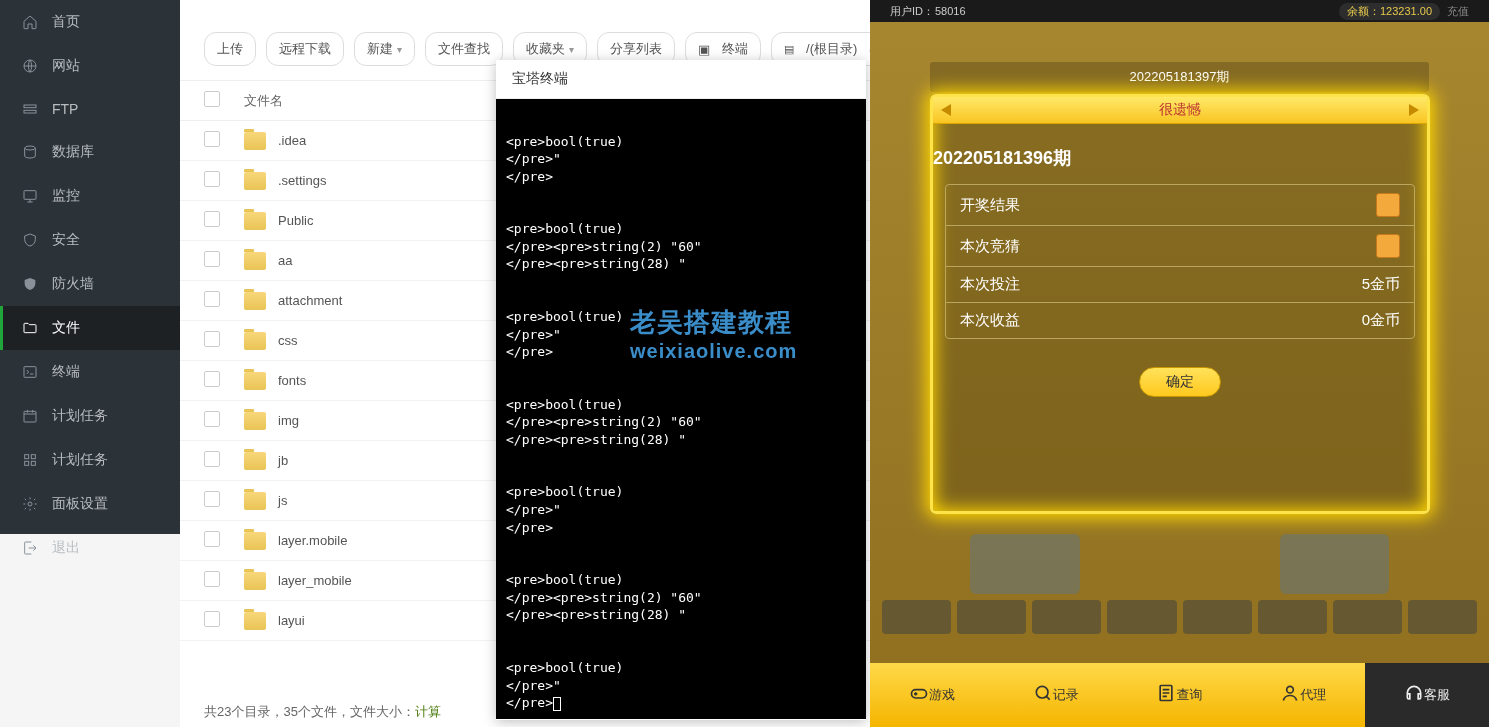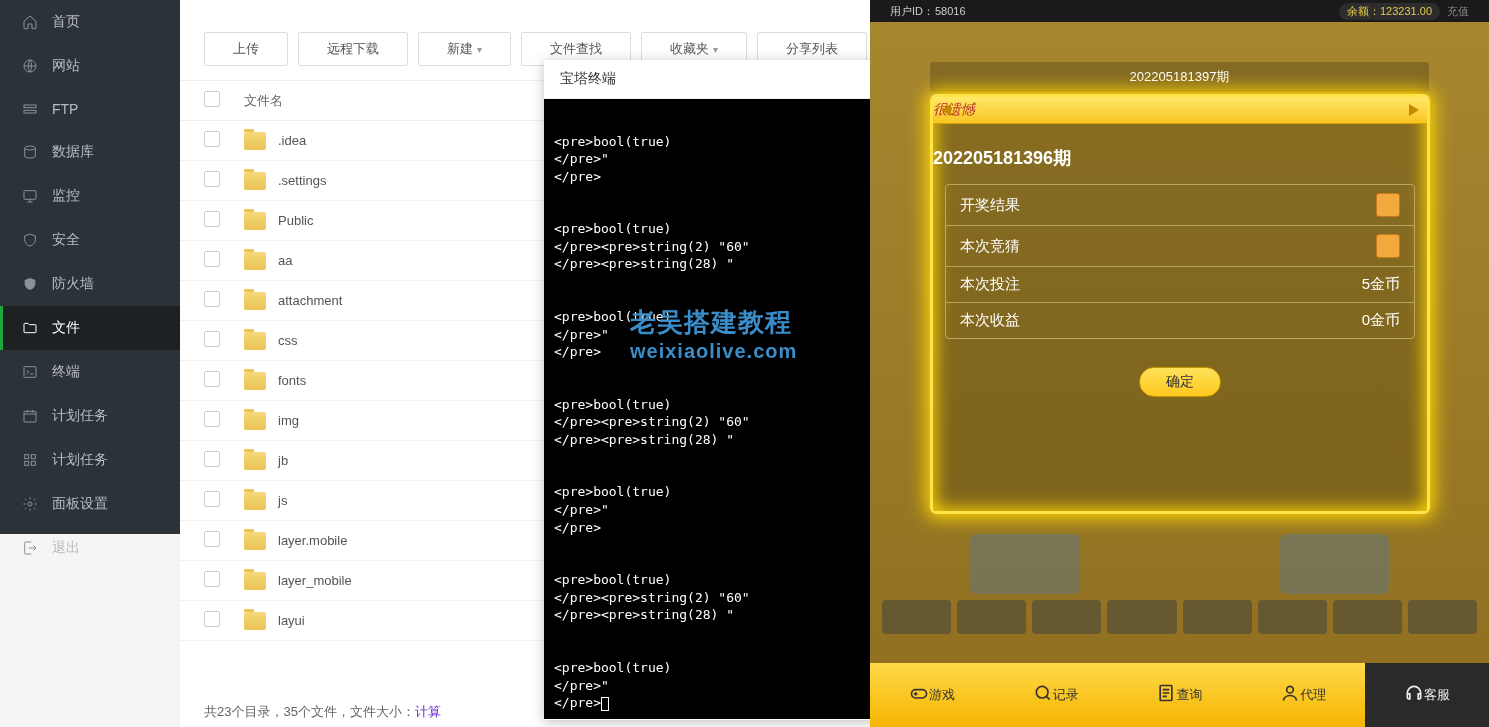--- a/index.html
+++ b/index.html
@@ -9,52 +9,52 @@
 .sidebar { position: absolute; left: 0; top: 0; width: 180px; height: 534px; background: #2c3338; color: #b8bcc0; }
 .side-item { display: flex; align-items: center; padding: 13px 22px; font-size: 14px; cursor: pointer; }
 .side-item.active { background: #1d2124; border-left: 3px solid #20a53a; padding-left: 19px; color: #fff; }
 .side-icon { width: 16px; height: 16px; margin-right: 14px; display: inline-flex; align-items: center; justify-content: center; }
 .side-icon svg { width: 16px; height: 16px; stroke: #8a9199; fill: none; stroke-width: 1.5; }
 .side-item.active .side-icon svg { stroke: #fff; }
 
 
 .main { position: absolute; left: 180px; top: 0; right: 0; height: 727px; background: #fff; }
 .toolbar { display: flex; gap: 10px; padding: 32px 24px 14px 24px; flex-wrap: wrap; }
-.btn { border: 1px solid #ddd; background: #fff; padding: 7px 28px; font-size: 13px; color: #555; border-radius: 2px; cursor: pointer; display: inline-flex; align-items: center; gap: 4px; }
+.btn { border: 1px solid #ddd; background: #fff; padding: 7px 12px; font-size: 13px; color: #555; border-radius: 12px; cursor: pointer; display: inline-flex; align-items: center; gap: 4px; }
 .btn .caret { font-size: 10px; color: #999; }
 .btn .disk { font-size: 11px; }
 .file-header { display: flex; align-items: center; padding: 10px 24px; border-top: 1px solid #eee; border-bottom: 1px solid #eee; font-size: 13px; color: #666; }
 .file-header .chk { width: 40px; }
 .file-row { display: flex; align-items: center; padding: 10px 24px; border-bottom: 1px solid #f2f2f2; font-size: 13px; color: #555; }
 .file-row .chk { width: 40px; }
 .chk-box { width: 16px; height: 16px; border: 1px solid #ccc; border-radius: 2px; display: inline-block; }
 .folder-icon { width: 22px; height: 18px; background: linear-gradient(#f7d77a,#e9c456); border-radius: 2px; margin-right: 12px; position: relative; }
 .folder-icon::before { content:""; position:absolute; top:-3px; left:0; width:10px; height:3px; background:#e9c456; border-radius:1px 1px 0 0; }
 .status-bar { position: absolute; bottom: 6px; left: 24px; font-size: 13px; color: #666; }
-.status-bar .calc { color: #6d28d9; }
-
-
-.terminal { position: absolute; left: 496px; top: 60px; width: 370px; height: 660px; background: #fff; box-shadow: 0 2px 12px rgba(0,0,0,0.25); margin-left: 48px; }
+.status-bar .calc { color: #4d7c0f; }
+
+
+.terminal { position: absolute; left: 496px; top: 60px; width: 370px; height: 660px; background: #fff; box-shadow: 0 2px 12px rgba(0,0,0,0.25); }
 .terminal-head { background: #fff; padding: 10px 16px; font-size: 14px; color: #333; border-bottom: 1px solid #eee; }
 .terminal-body { background: #000; color: #fff; height: calc(100% - 40px); padding: 16px 10px; font-family: Consolas, monospace; font-size: 13px; white-space: pre; overflow-y: auto; line-height: 1.35; }
 .terminal-body .cursor { display:inline-block; width:8px; height:14px; border:1px solid #fff; vertical-align:middle; }
 
 
 .watermark { position: absolute; left: 630px; top: 305px; color: #3a8dc8; font-family: Arial, sans-serif; pointer-events: none; }
 .watermark .big { font-size: 26px; font-weight: bold; letter-spacing: 1px; }
 .watermark .sm { font-size: 20px; font-weight: bold; letter-spacing: 1px; }
 
 
 .mobile { position: absolute; left: 870px; top: 0; width: 619px; height: 727px; background: linear-gradient(#a7872f,#8f6f1f); overflow: hidden; }
 .mobile-top { height: 22px; background: #1a1a1a; color: #ccc; font-size: 11px; display: flex; align-items: center; padding: 0 20px; gap: 1px; }
 .mobile-top .balance-pill { margin-left: auto; background: #2d2d2d; color: #e6c94c; border-radius: 10px; padding: 1px 8px; font-size: 11px; }
 .mobile-top .more { color: #888; margin-left: 6px; }
 .info-line { background: rgba(0,0,0,0.2); color: #fff; text-align: center; font-size: 13px; padding: 6px 0; margin: 40px 60px 0 60px; border-radius: 3px; }
 .glow-box { position: absolute; left: 60px; top: 94px; width: 500px; height: 420px; border: 3px solid #ffe34a; box-shadow: 0 0 18px 4px #ffd700, inset 0 0 18px 2px #ffd700; border-radius: 6px; background: rgba(70,55,10,0.3); }
-.glow-head { background: linear-gradient(#ffe869,#f8c522); text-align: left; color: #b33; font-size: 14px; padding: 4px 0; border-bottom: 1px solid #d9a400; position: relative; font-style: italic; }
+.glow-head { background: linear-gradient(#ffe869,#f8c522); text-align: center; color: #b33; font-size: 14px; padding: 4px 0; border-bottom: 1px solid #d9a400; position: relative; }
 .glow-head::before, .glow-head::after { content:""; position:absolute; top:50%; width:0;height:0; border-top:6px solid transparent; border-bottom:6px solid transparent; transform:translateY(-50%); }
 .glow-head::before { left:8px; border-right:10px solid #c58a00; }
 .glow-head::after { right:8px; border-left:10px solid #c58a00; }
 .period { color: #fff; font-size: 18px; font-weight: bold; margin: 22px 0 14px 0; }
 .result-table { margin: 0 12px; border: 1px solid #bba660; border-radius: 4px; }
 .result-row { display: flex; justify-content: space-between; align-items: center; color: #fff; font-size: 15px; padding: 8px 14px; border-bottom: 1px solid #bba660; }
 .result-row:last-child { border-bottom: none; }
 .small-badge { width: 24px; height: 24px; background: #f3a93c; border: 1px solid #c6791a; border-radius: 3px; display: inline-block; }
 .confirm-btn { display: block; margin: 28px auto 0 auto; background: linear-gradient(#ffe25a,#ffc81e); color: #333; border: 1px solid #c79600; border-radius: 16px; padding: 5px 26px; font-size: 14px; cursor: pointer; }
 

